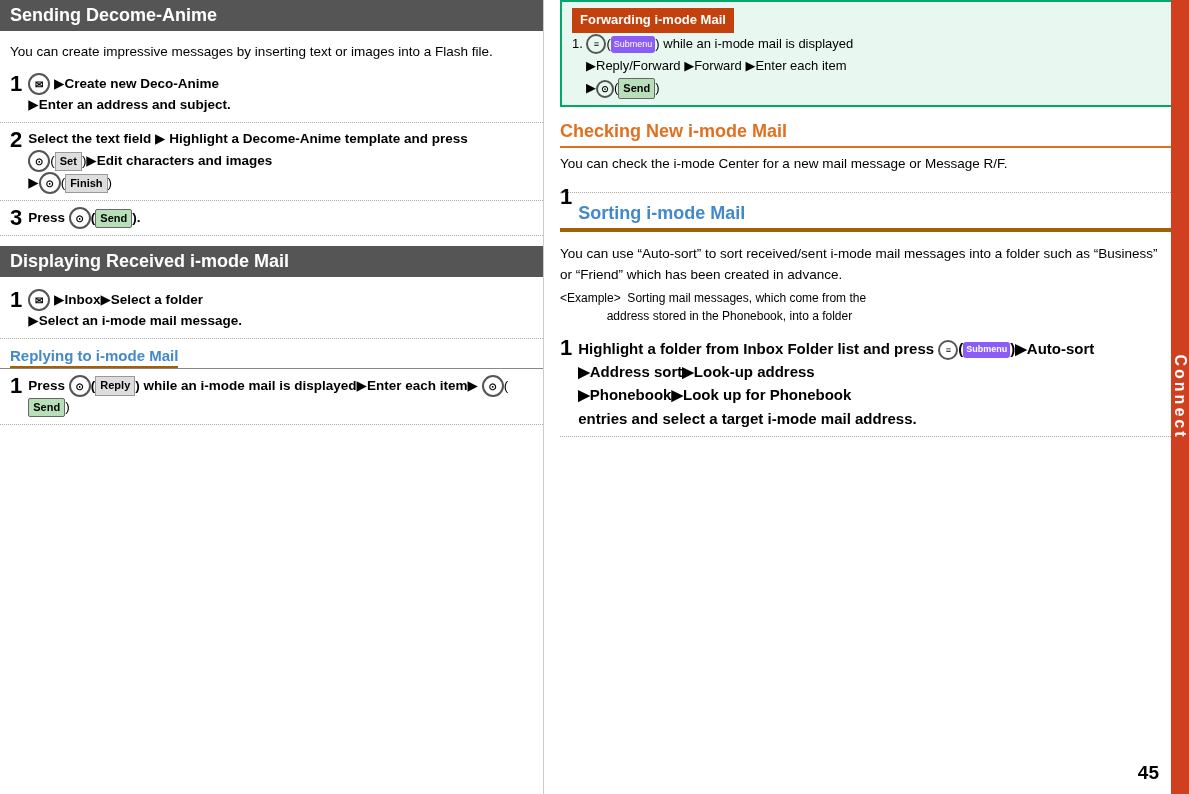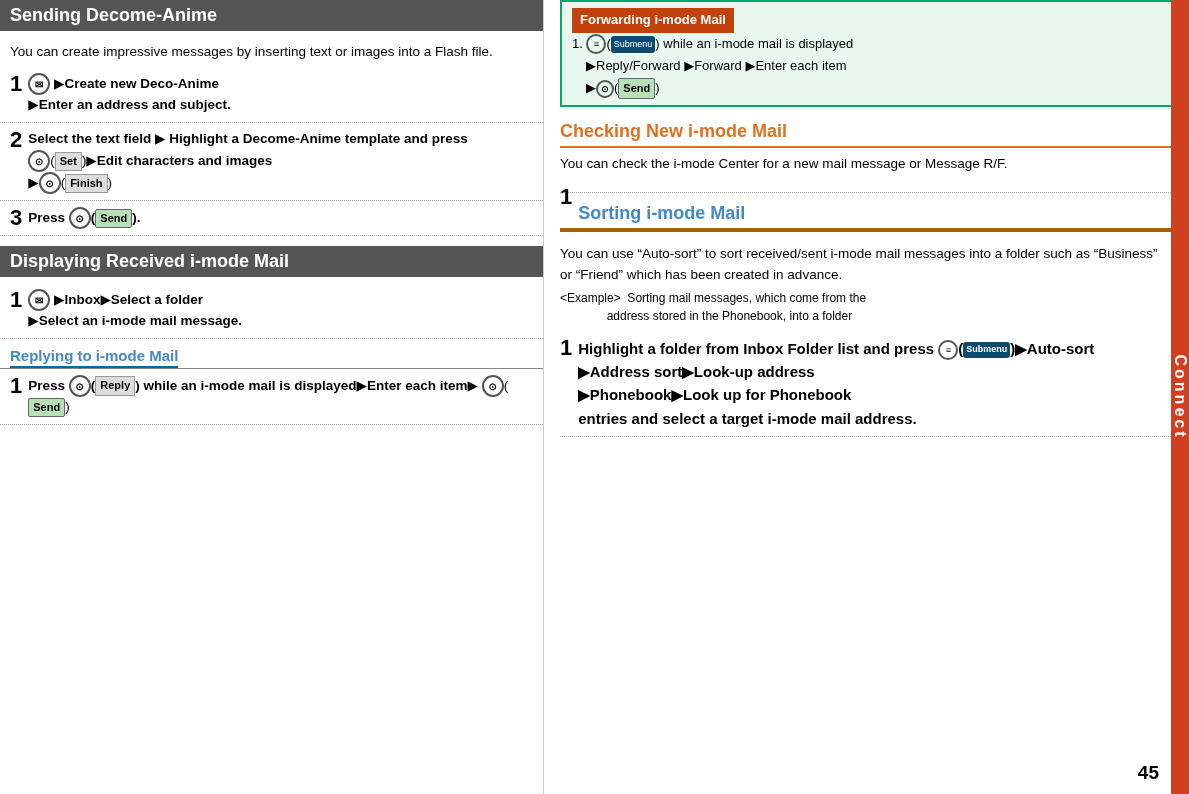--- a/index.html
+++ b/index.html
@@ -106,21 +106,21 @@
       border-radius: 50%;
       text-align: center;
       line-height: 14px;
       font-size: 9px;
       vertical-align: middle;
       font-weight: bold;
     }
 
     .submenu-badge {
       display: inline-block;
-      background: #0c4a6e;
+      background: #8b5cf6;
       color: #fff;
       font-size: 9px;
       border-radius: 3px;
       padding: 1px 3px;
       vertical-align: middle;
     }
 
     .menu-icon {
       display: inline-block;
       width: 20px;
@@ -227,21 +227,21 @@
   <div class="step-container">
     <span class="step-number">1</span>
     <div class="step-content">
       <span class="key-icon">✉</span>
       ▶<b>Inbox</b>▶<b>Select a folder</b><br>
       ▶<b>Select an i-mode mail message.</b>
     </div>
   </div>
 
   <div style="padding: 8px 10px 4px 10px; border-bottom: 1px solid #888;">
-    <span style="font-size:15px; font-weight:bold; color:#4488cc; border-bottom:2px solid #0369a1; padding-bottom:2px;">Replying to i-mode Mail</span>
+    <span style="font-size:15px; font-weight:bold; color:#4488cc; border-bottom:2px solid #a16207; padding-bottom:2px;">Replying to i-mode Mail</span>
   </div>
 
   <div class="step-container">
     <span class="step-number">1</span>
     <div class="step-content">
       <b>Press <span class="key-icon">⊙</span>(<span class="btn-label">Reply</span>) while an i-mode mail is displayed</b>▶<b>Enter each item</b>▶
       <span class="key-icon">⊙</span>(<span class="btn-label-green">Send</span>)
     </div>
   </div>
 

